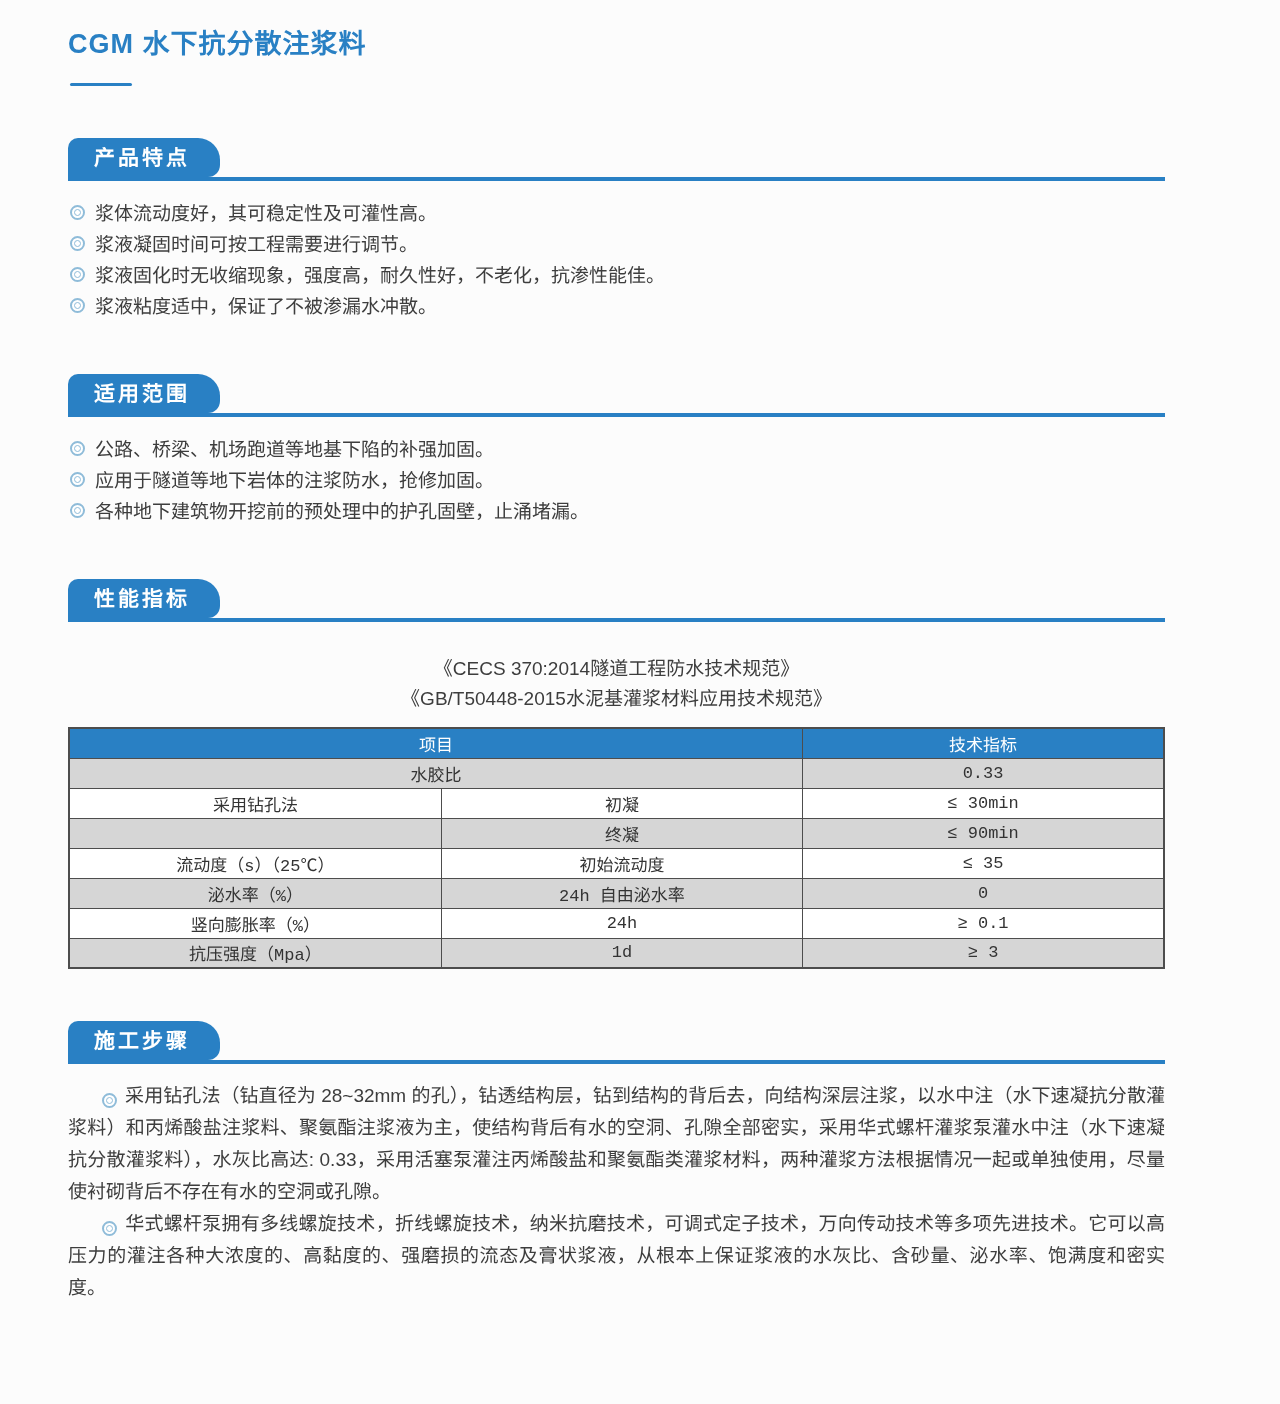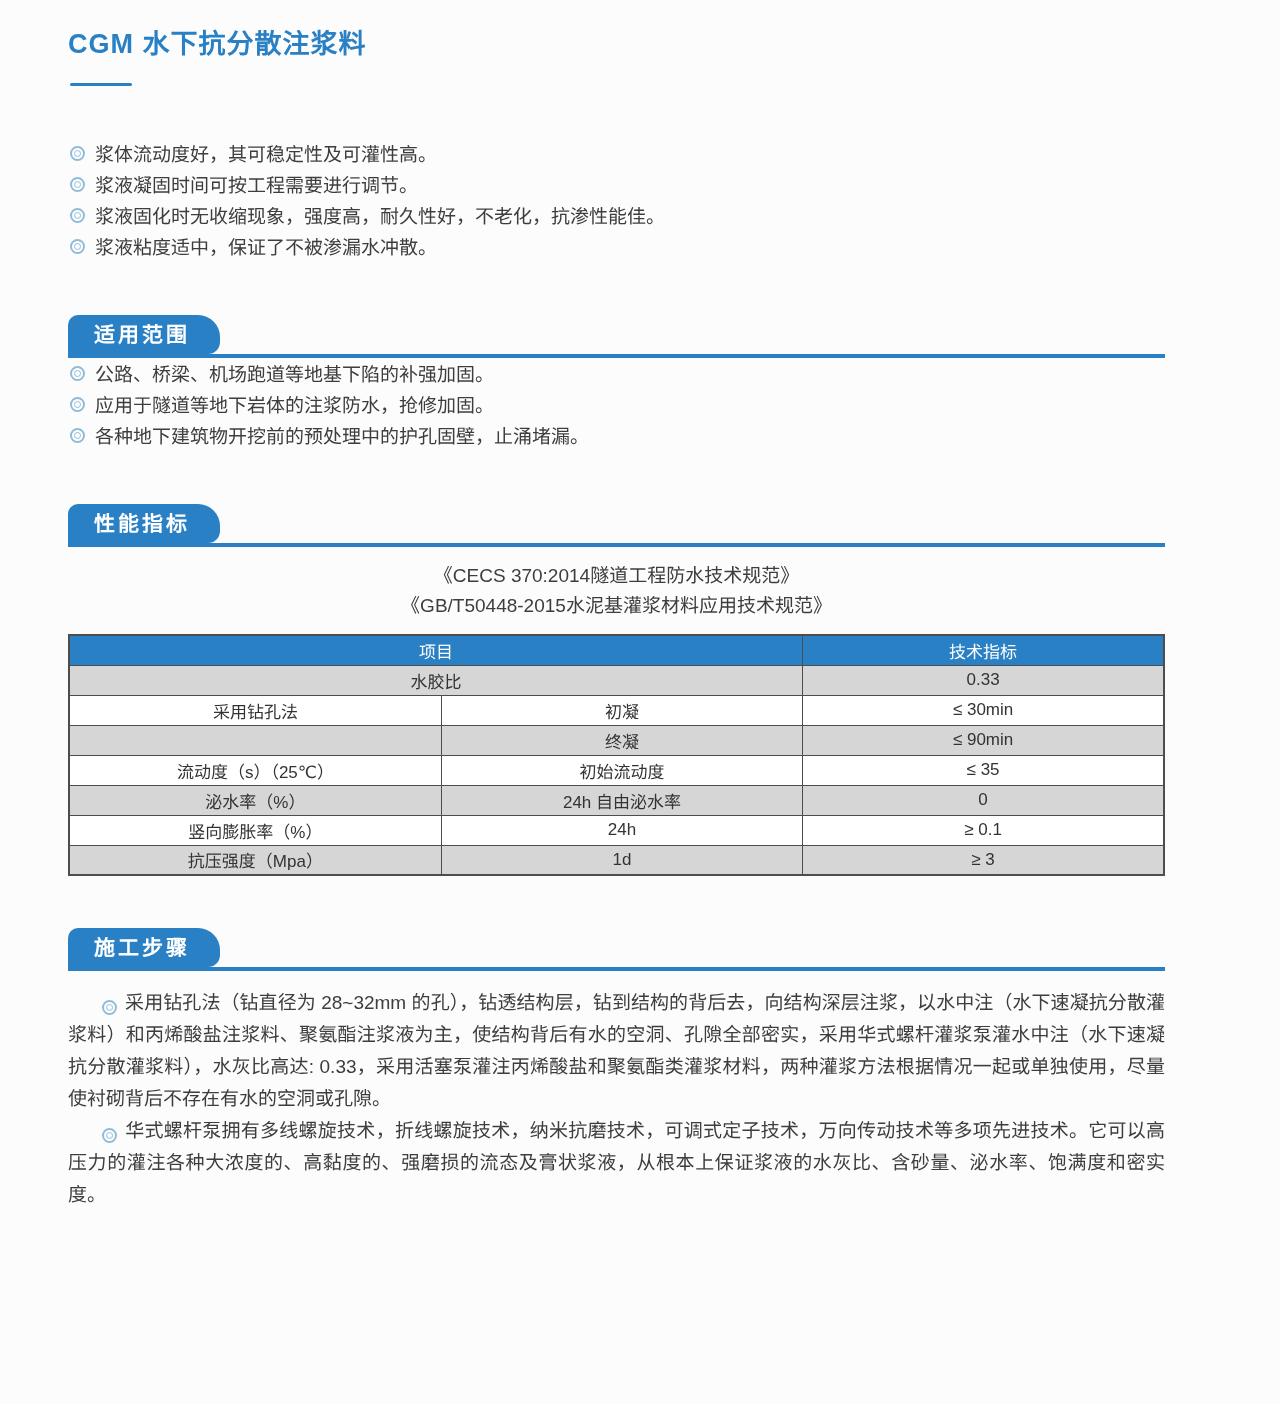--- a/index.html
+++ b/index.html
@@ -41,58 +41,59 @@
     color:#fff;
     font-size:21px;
     font-weight:bold;
     letter-spacing:3px;
     line-height:1;
     padding:9px 30px 9px 26px;
     border-radius:10px 22px 12px 0;
     vertical-align:bottom;
   }
   
-  .blist{list-style:none;padding-top:1px;}
+  .blist{list-style:none;padding-top:17px;}
   .bitem{
     display:flex;align-items:flex-start;
     font-size:19px;line-height:31px;color:var(--ink);
   }
   .bullet{
     flex:0 0 auto;
     width:15px;height:15px;
     border:2px solid var(--ring);
     border-radius:50%;
     display:inline-flex;align-items:center;justify-content:center;
     margin:7px 10px 0 2px;
     background:#fff;
   }
   .bullet::after{
     content:"";
     width:5px;height:5px;
     border:1.6px solid var(--ring);
     border-radius:50%;
   }
   
-  .standards{padding-top:14px;text-align:center;}
+  .standards{padding-top:32px;text-align:center;}
   .standard-line{font-size:19px;line-height:30px;color:var(--ink);}
   table.perf{
     width:100%;
     border-collapse:collapse;
     margin-top:13px;
     border:2px solid var(--tborder);
   }
   table.perf th,table.perf td{
     border:1px solid var(--tborder);
     text-align:center;
     font-size:17px;
     font-weight:normal;
     height:30px;
     padding:1px 0;
     background:#fff;
     color:#333;
+    font-family:Liberation Mono, monospace;
   }
   table.perf thead th{
     background:var(--blue);
     color:#fff;
   }
   table.perf tr.shade td{background:var(--shade);}
   
   .paras{padding-top:16px;}
   .para{
     font-size:19px;
@@ -109,20 +110,23 @@
 </style>
 </head>
 <body>
 
 <div class="page">
 
   <h1 class="doc-title">CGM 水下抗分散注浆料</h1>
   <div class="title-underline"></div>
 
   <div class="section">
+    <div class="section-head">
+      <span class="section-tab">产品特点</span>
+    </div>
     <ul class="blist">
       <li class="bitem">
         <span class="bullet"></span>
         <span>浆体流动度好，其可稳定性及可灌性高。</span>
       </li>
       <li class="bitem">
         <span class="bullet"></span>
         <span>浆液凝固时间可按工程需要进行调节。</span>
       </li>
       <li class="bitem">

